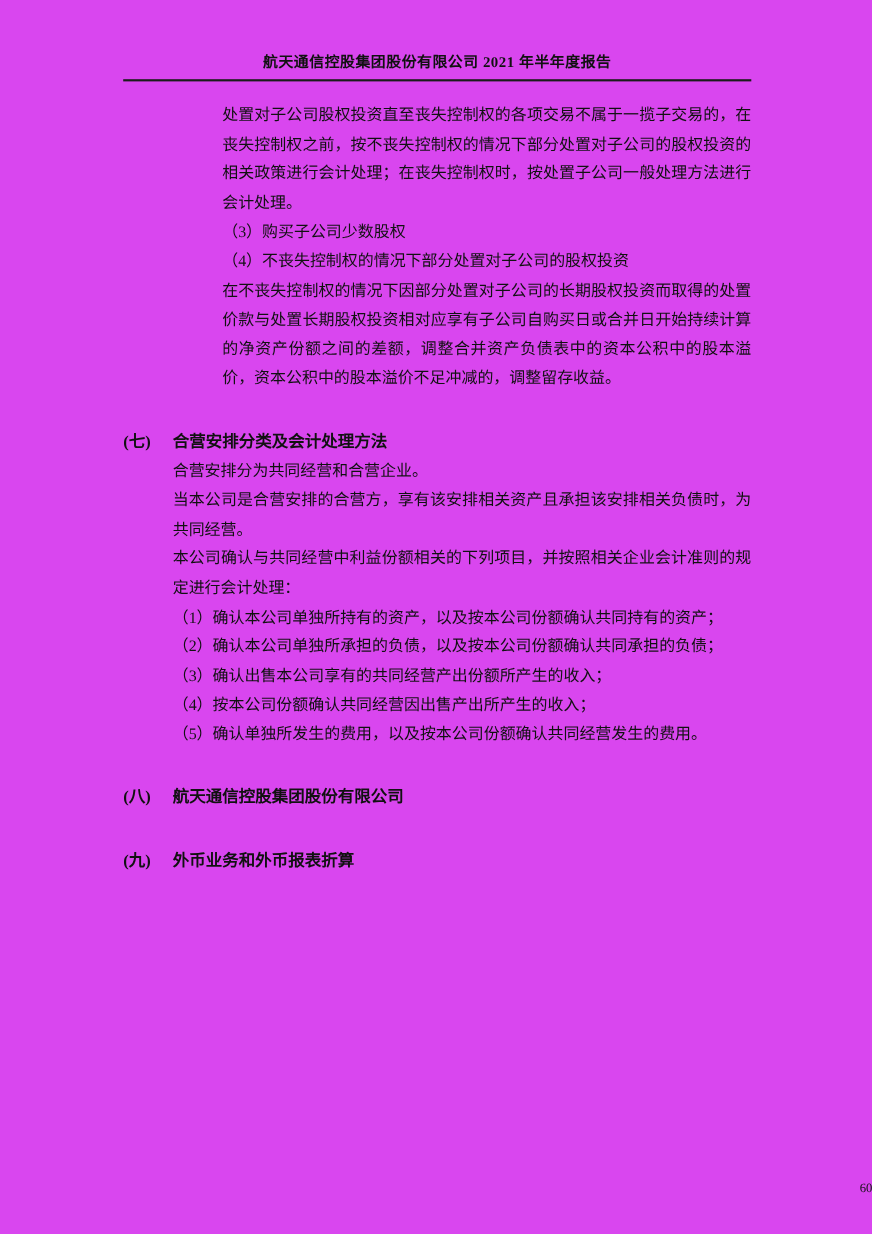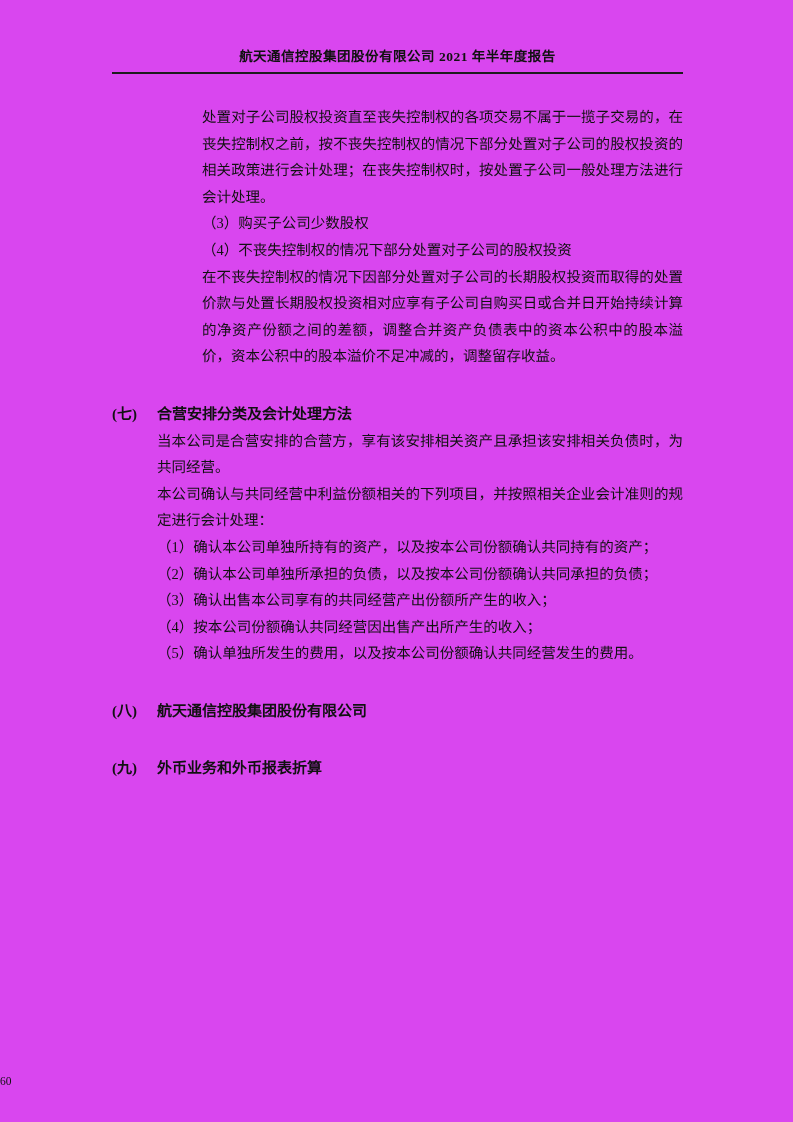--- a/index.html
+++ b/index.html
@@ -26,21 +26,21 @@
   }
   .header-title {
     font-size: 13.5px;
     font-weight: bold;
     line-height: 20px;
     letter-spacing: 0.5px;
   }
   
   .doc-body {
     margin: 0 110px 0 112px;
-    padding-top: 30px;
+    padding-top: 18px;
   }
   .body-par {
     margin: 0;
     font-size: 14.5px;
     line-height: 26.6px;
     text-align: justify;
     text-justify: inter-ideograph;
     word-break: break-all;
   }
   .intro .body-par {
@@ -64,21 +64,21 @@
   }
   .section-body {
     margin-left: 45px;
   }
   
   .page-number {
     position: absolute;
     left: 0;
     right: 0;
     bottom: 34px;
-    text-align: left;
+    text-align: right;
     font-size: 11.5px;
     line-height: 14px;
     color: #111111;
   }
 </style>
 </head>
 <body>
 
 <div class="page">
 
@@ -94,20 +94,21 @@
       <p class="body-par">（4）不丧失控制权的情况下部分处置对子公司的股权投资</p>
       <p class="body-par">在不丧失控制权的情况下因部分处置对子公司的长期股权投资而取得的处置价款与处置长期股权投资相对应享有子公司自购买日或合并日开始持续计算的净资产份额之间的差额，调整合并资产负债表中的资本公积中的股本溢价，资本公积中的股本溢价不足冲减的，调整留存收益。</p>
     </section>
 
     <section class="doc-section">
       <div class="section-heading">
         <span class="section-number">(七)</span>
         <span class="section-title">合营安排分类及会计处理方法</span>
       </div>
       <div class="section-body">
+        <p class="body-par">合营安排分为共同经营和合营企业。</p>
         <p class="body-par">当本公司是合营安排的合营方，享有该安排相关资产且承担该安排相关负债时，为共同经营。</p>
         <p class="body-par">本公司确认与共同经营中利益份额相关的下列项目，并按照相关企业会计准则的规定进行会计处理：</p>
         <p class="body-par">（1）确认本公司单独所持有的资产，以及按本公司份额确认共同持有的资产；</p>
         <p class="body-par">（2）确认本公司单独所承担的负债，以及按本公司份额确认共同承担的负债；</p>
         <p class="body-par">（3）确认出售本公司享有的共同经营产出份额所产生的收入；</p>
         <p class="body-par">（4）按本公司份额确认共同经营因出售产出所产生的收入；</p>
         <p class="body-par">（5）确认单独所发生的费用，以及按本公司份额确认共同经营发生的费用。</p>
       </div>
     </section>
 

